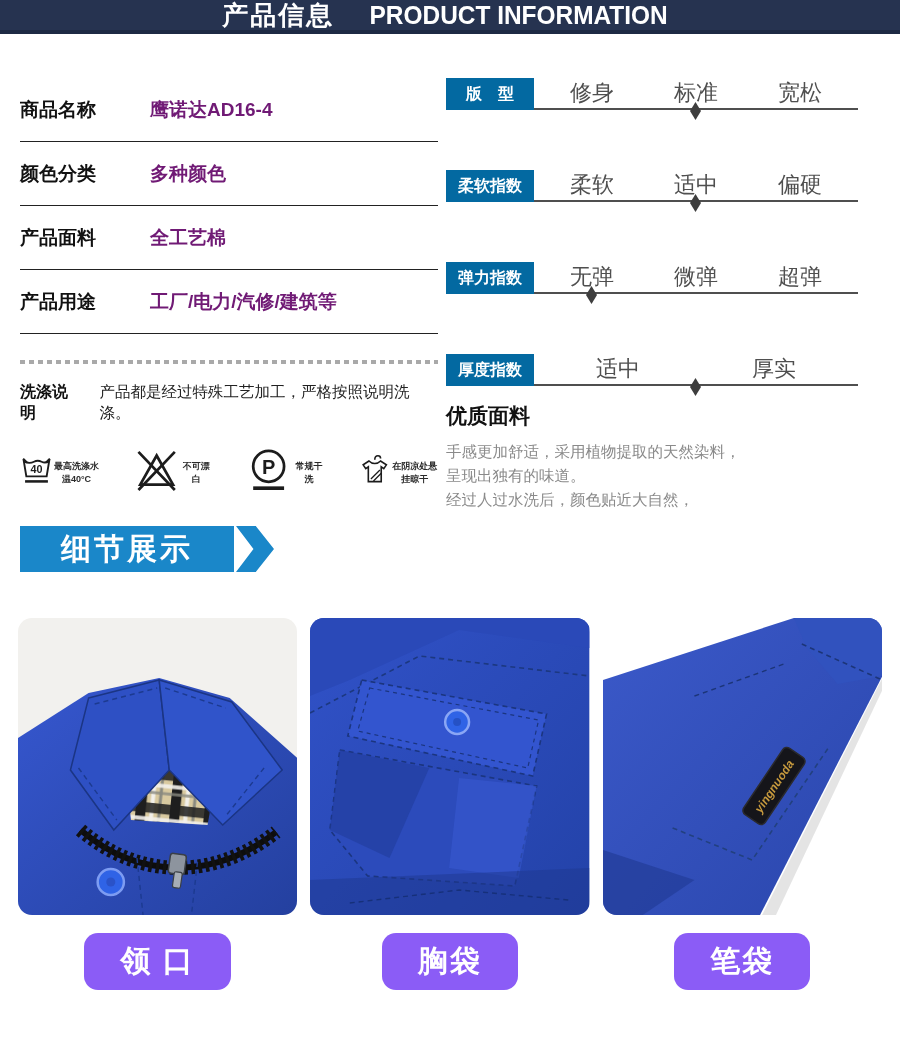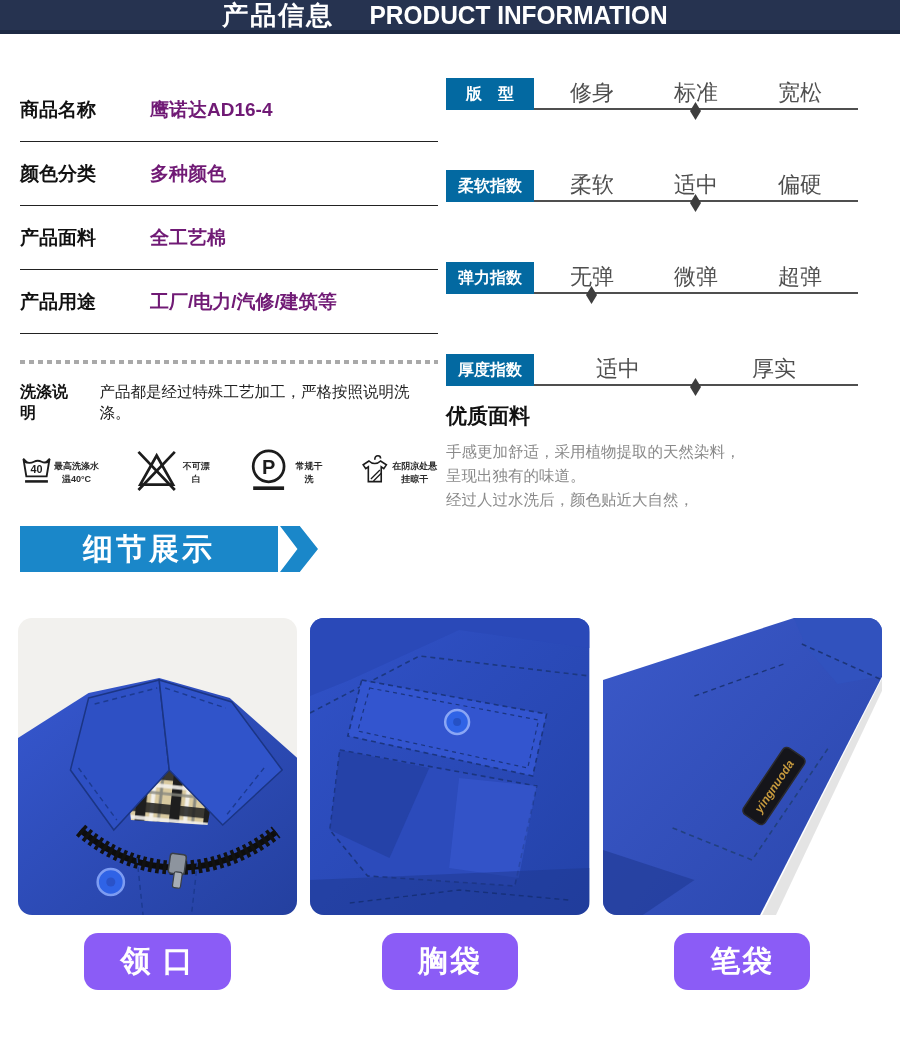--- a/index.html
+++ b/index.html
@@ -57,21 +57,21 @@
   }
   .ind-track { position:absolute; left:94px; right:20px; top:0; bottom:0; }
 
   
   .fabric-title { font-size:21px; font-weight:bold; color:#111; margin-bottom:10px; }
   .fabric-line { font-size:15.5px; color:#8a8a8a; line-height:1.55; }
 
   
   .banner-wrap { margin:14px 0 0 20px; display:flex; align-items:stretch; height:46px; }
   .banner-main {
-    width:258px; background:#1a87c9; color:#fff; display:flex; align-items:center; justify-content:center;
+    width:214px; background:#1a87c9; color:#fff; display:flex; align-items:center; justify-content:center;
     font-size:30px; font-weight:bold; letter-spacing:3px;
   }
   .banner-arrow {
     width:38px; background:#1a87c9; margin-left:2px;
     clip-path:polygon(0 0,52% 0,100% 50%,52% 100%,0 100%,46% 50%);
   }
 
   
   .details { margin-top:46px; padding:0 18px; display:flex; gap:13px; }
   .detail-item { display:flex; flex-direction:column; align-items:center; flex:1; }

